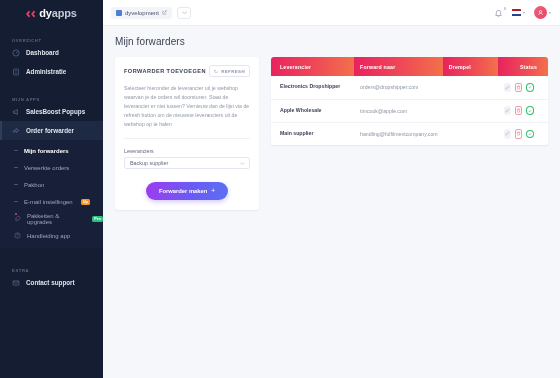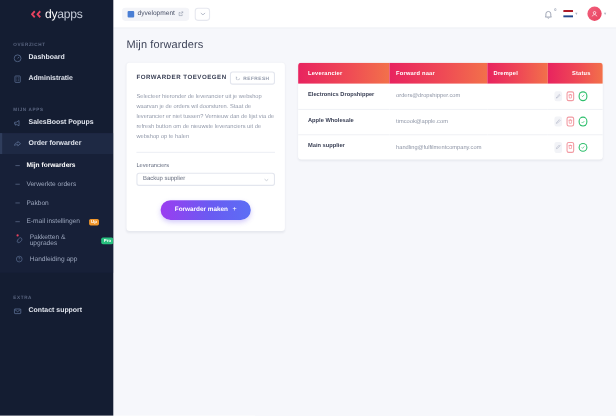--- a/index.html
+++ b/index.html
@@ -19,22 +19,22 @@
     position: relative;
     overflow: hidden;
   }
   .logo-wrap {
     height: 26px;
     display: flex; align-items: center; justify-content: center;
     gap: 3px;
   }
   .logo-mark { display: block; }
   .logo-text { font-size: 11px; letter-spacing: -0.2px; }
-  .logo-text .b { color: #ffffff; font-weight: 400; }
-  .logo-text .l { color: #c3c9d6; font-weight: 400; }
+  .logo-text .b { color: #ffffff; font-weight: 700; }
+  .logo-text .l { color: #c3c9d6; font-weight: 700; }
 
   .sec-label {
     font-size: 4.2px; letter-spacing: 0.6px; font-weight: 700;
     color: #5b6681; text-transform: uppercase;
     padding: 0 0 0 12px;
   }
   .sec-overzicht { margin-top: 12px; }
   .sec-mijnapps { margin-top: 16px; }
   .sec-extra   { margin-top: 20px; }
 

